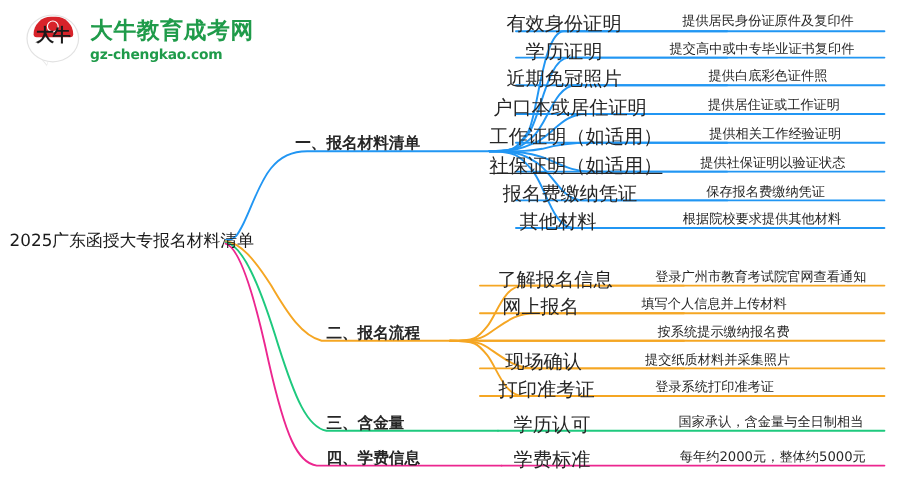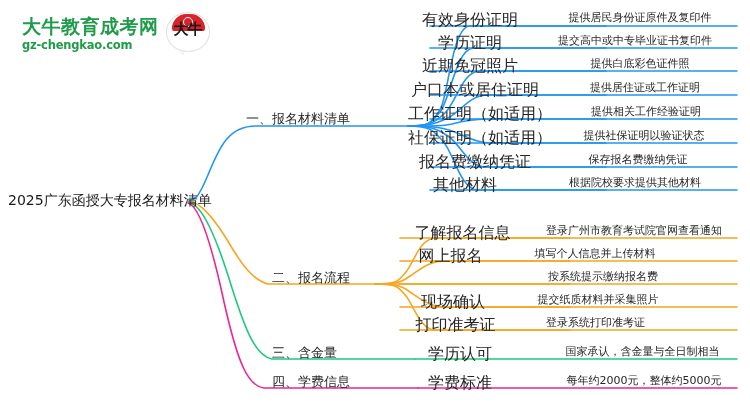--- a/index.html
+++ b/index.html
@@ -50,40 +50,40 @@
   }
 
   
   .node{
     position:absolute;white-space:nowrap;color:#262626;
     font-family:"DejaVu Sans","Liberation Sans",sans-serif;
   }
   .root{
     font-size:14px;color:#1a1a1a;left:8px;top:192px;
   }
-  .lvl1{font-size:13px;font-weight:400;}
+  .lvl1{font-size:13px;font-weight:700;}
   .lvl2{font-size:16px;}
   .lvl3{font-size:11px;}
   .ctr{text-align:center;}
 </style>
 </head>
 <body>
 
 <div id="stage">
 
   <div id="logo">
-    <div id="logo-text">
-      <div id="logo-title">大牛教育成考网</div>
-      <div id="logo-sub">gz-chengkao.com</div>
-    </div>
     <div id="logo-mark">
       <div class="tail"></div>
       <div class="bub"></div>
       <div class="red"></div>
       <div class="cn">大牛</div>
+    </div>
+    <div id="logo-text">
+      <div id="logo-title">大牛教育成考网</div>
+      <div id="logo-sub">gz-chengkao.com</div>
     </div>
   </div>
 
   <svg class="wires" viewBox="0 0 750 410">
     <g fill="none" stroke-width="1.6" stroke-linecap="round">
 
       <path d="M188,200 C196,200 198,196 203,186 C210,172 216,152 226,140 C234,130 244,126 256,126 L408,126" stroke="#2196f3"></path>
 
       <path d="M188,201 C200,202 212,216 226,238 C240,262 252,280 268,284 L375,284" stroke="#f5a623"></path>
 
@@ -142,21 +142,21 @@
 
   <div class="node lvl2 ctr" style="left:410px;top:56px;width:120px;">近期免冠照片</div>
   <div class="node lvl3 ctr" style="left:545px;top:56px;width:190px;">提供白底彩色证件照</div>
 
   <div class="node lvl2 ctr" style="left:405px;top:80px;width:140px;">户口本或居住证明</div>
   <div class="node lvl3 ctr" style="left:550px;top:80px;width:190px;">提供居住证或工作证明</div>
 
   <div class="node lvl2 ctr" style="left:405px;top:104px;width:150px;">工作证明（如适用）</div>
   <div class="node lvl3 ctr" style="left:552px;top:104px;width:188px;">提供相关工作经验证明</div>
 
-  <div class="node lvl2 ctr" style="left:405px;top:128px;width:150px;">社保证明（如适用）</div>
+  <div class="node lvl2 ctr" style="left:405px;top:128px;width:150px;text-decoration:underline;">社保证明（如适用）</div>
   <div class="node lvl3 ctr" style="left:548px;top:128px;width:192px;">提供社保证明以验证状态</div>
 
   <div class="node lvl2 ctr" style="left:410px;top:152px;width:130px;">报名费缴纳凭证</div>
   <div class="node lvl3 ctr" style="left:548px;top:152px;width:180px;">保存报名费缴纳凭证</div>
 
   <div class="node lvl2 ctr" style="left:410px;top:175px;width:110px;">其他材料</div>
   <div class="node lvl3 ctr" style="left:530px;top:175px;width:210px;">根据院校要求提供其他材料</div>
 
   <div class="node lvl2 ctr" style="left:400px;top:223px;width:125px;">了解报名信息</div>
   <div class="node lvl3 ctr" style="left:525px;top:223px;width:218px;">登录广州市教育考试院官网查看通知</div>

